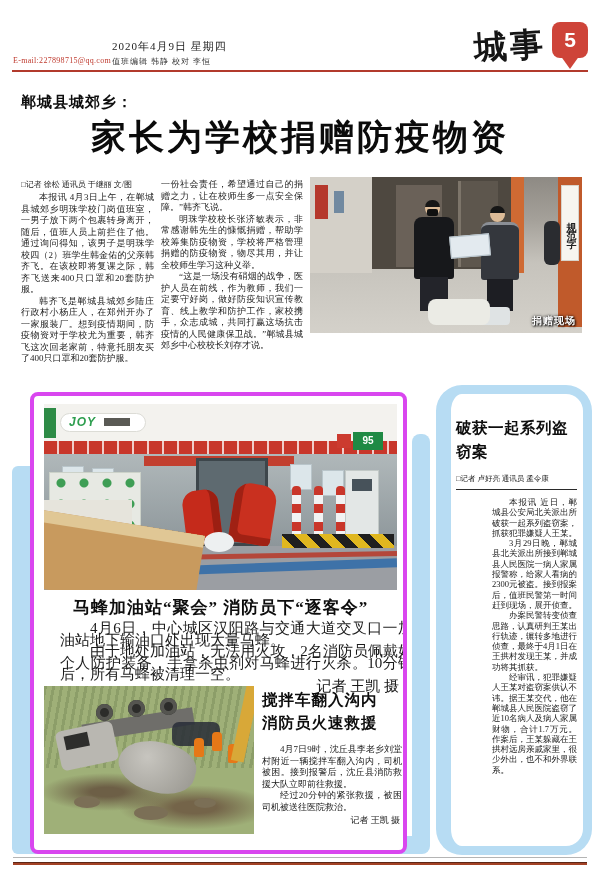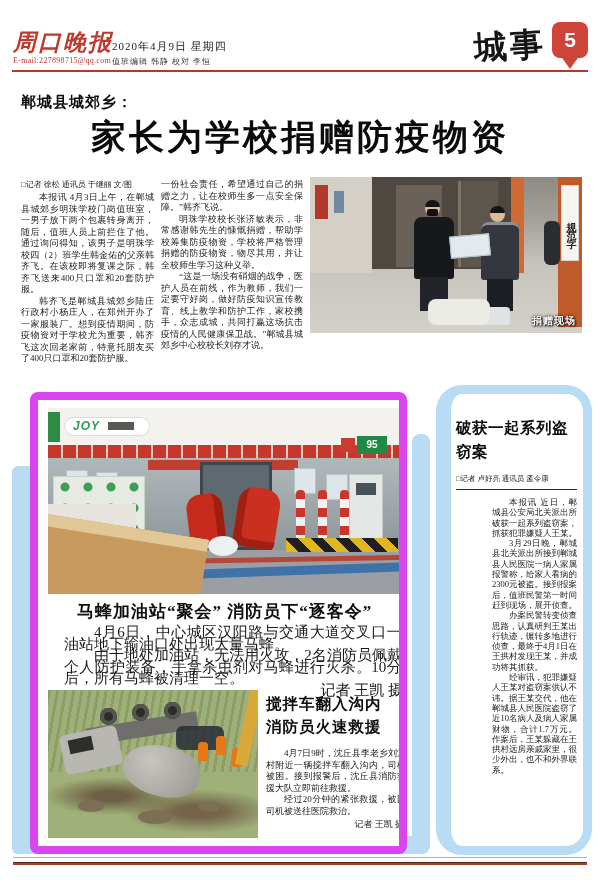--- a/index.html
+++ b/index.html
@@ -66,21 +66,21 @@
     text-shadow:0 0 3px #000,1px 1px 2px #000; letter-spacing:1px; font-family:"Liberation Sans",sans-serif; }
 
   
   .ribbon { position:absolute; background:#b7dcf3; }
   #ribbon-left { left:12px; top:466px; width:18px; height:388px; border-radius:6px 0 0 6px; }
   #ribbon-bottom { left:12px; top:836px; width:418px; height:18px; border-radius:0 0 8px 8px; }
   #ribbon-mid { left:412px; top:434px; width:18px; height:402px; border-radius:8px 8px 0 0; }
 
   
   #left-box { position:absolute; left:30px; top:392px; width:377px; height:462px; background:#fff;
-    border:8px solid #d946ef; border-radius:8px; z-index:2; overflow:hidden; }
+    border:4px solid #d946ef; border-radius:8px; z-index:2; overflow:hidden; }
 
   
   #photo2 { position:absolute; left:10px; top:8px; width:353px; height:186px; overflow:hidden; background:#9aa0a4; }
   #p2-canopy { position:absolute; left:0; top:0; width:353px; height:38px; background:#f3f2ee; }
   #p2-joy { position:absolute; left:16px; top:9px; width:86px; height:19px; background:#ffffff; border:1px solid #dcdcd6;
     border-radius:10px; color:#2e9e4f; font-weight:bold; font-style:italic; font-size:12px; line-height:17px;
     padding-left:8px; font-family:"Liberation Sans",sans-serif; letter-spacing:1px; }
   #p2-joy i { display:inline-block; width:26px; height:8px; background:#5a5a55; margin-left:8px; }
   #p2-greenend { position:absolute; left:0; top:4px; width:12px; height:30px; background:#2e8b46; }
   #p2-redband { position:absolute; left:0; top:37px; width:353px; height:13px; background:#c8372b;
@@ -155,21 +155,20 @@
 
   
   #footer-gray { position:absolute; left:13px; top:857px; width:574px; height:1px; background:#b4b4b4; }
   #footer-red { position:absolute; left:13px; top:862px; width:574px; height:3px; background:#a34226; border-top:1px solid #5e2616; }
 </style>
 </head>
 <body>
 
 <div id="page">
 
-  <div id="logo">周口晚报</div>
   <div id="email">E-mail:227898715@qq.com</div>
   <div id="date-line">2020年4月9日 星期四</div>
   <div id="editors-line">值班编辑 韩静  校对 李恒</div>
   <div id="section-callig">城事</div>
   <div id="page-pin">
     <span class="pin-point"></span>
     <span class="pin-num">5</span>
   </div>
   <div id="header-rule"></div>
 

